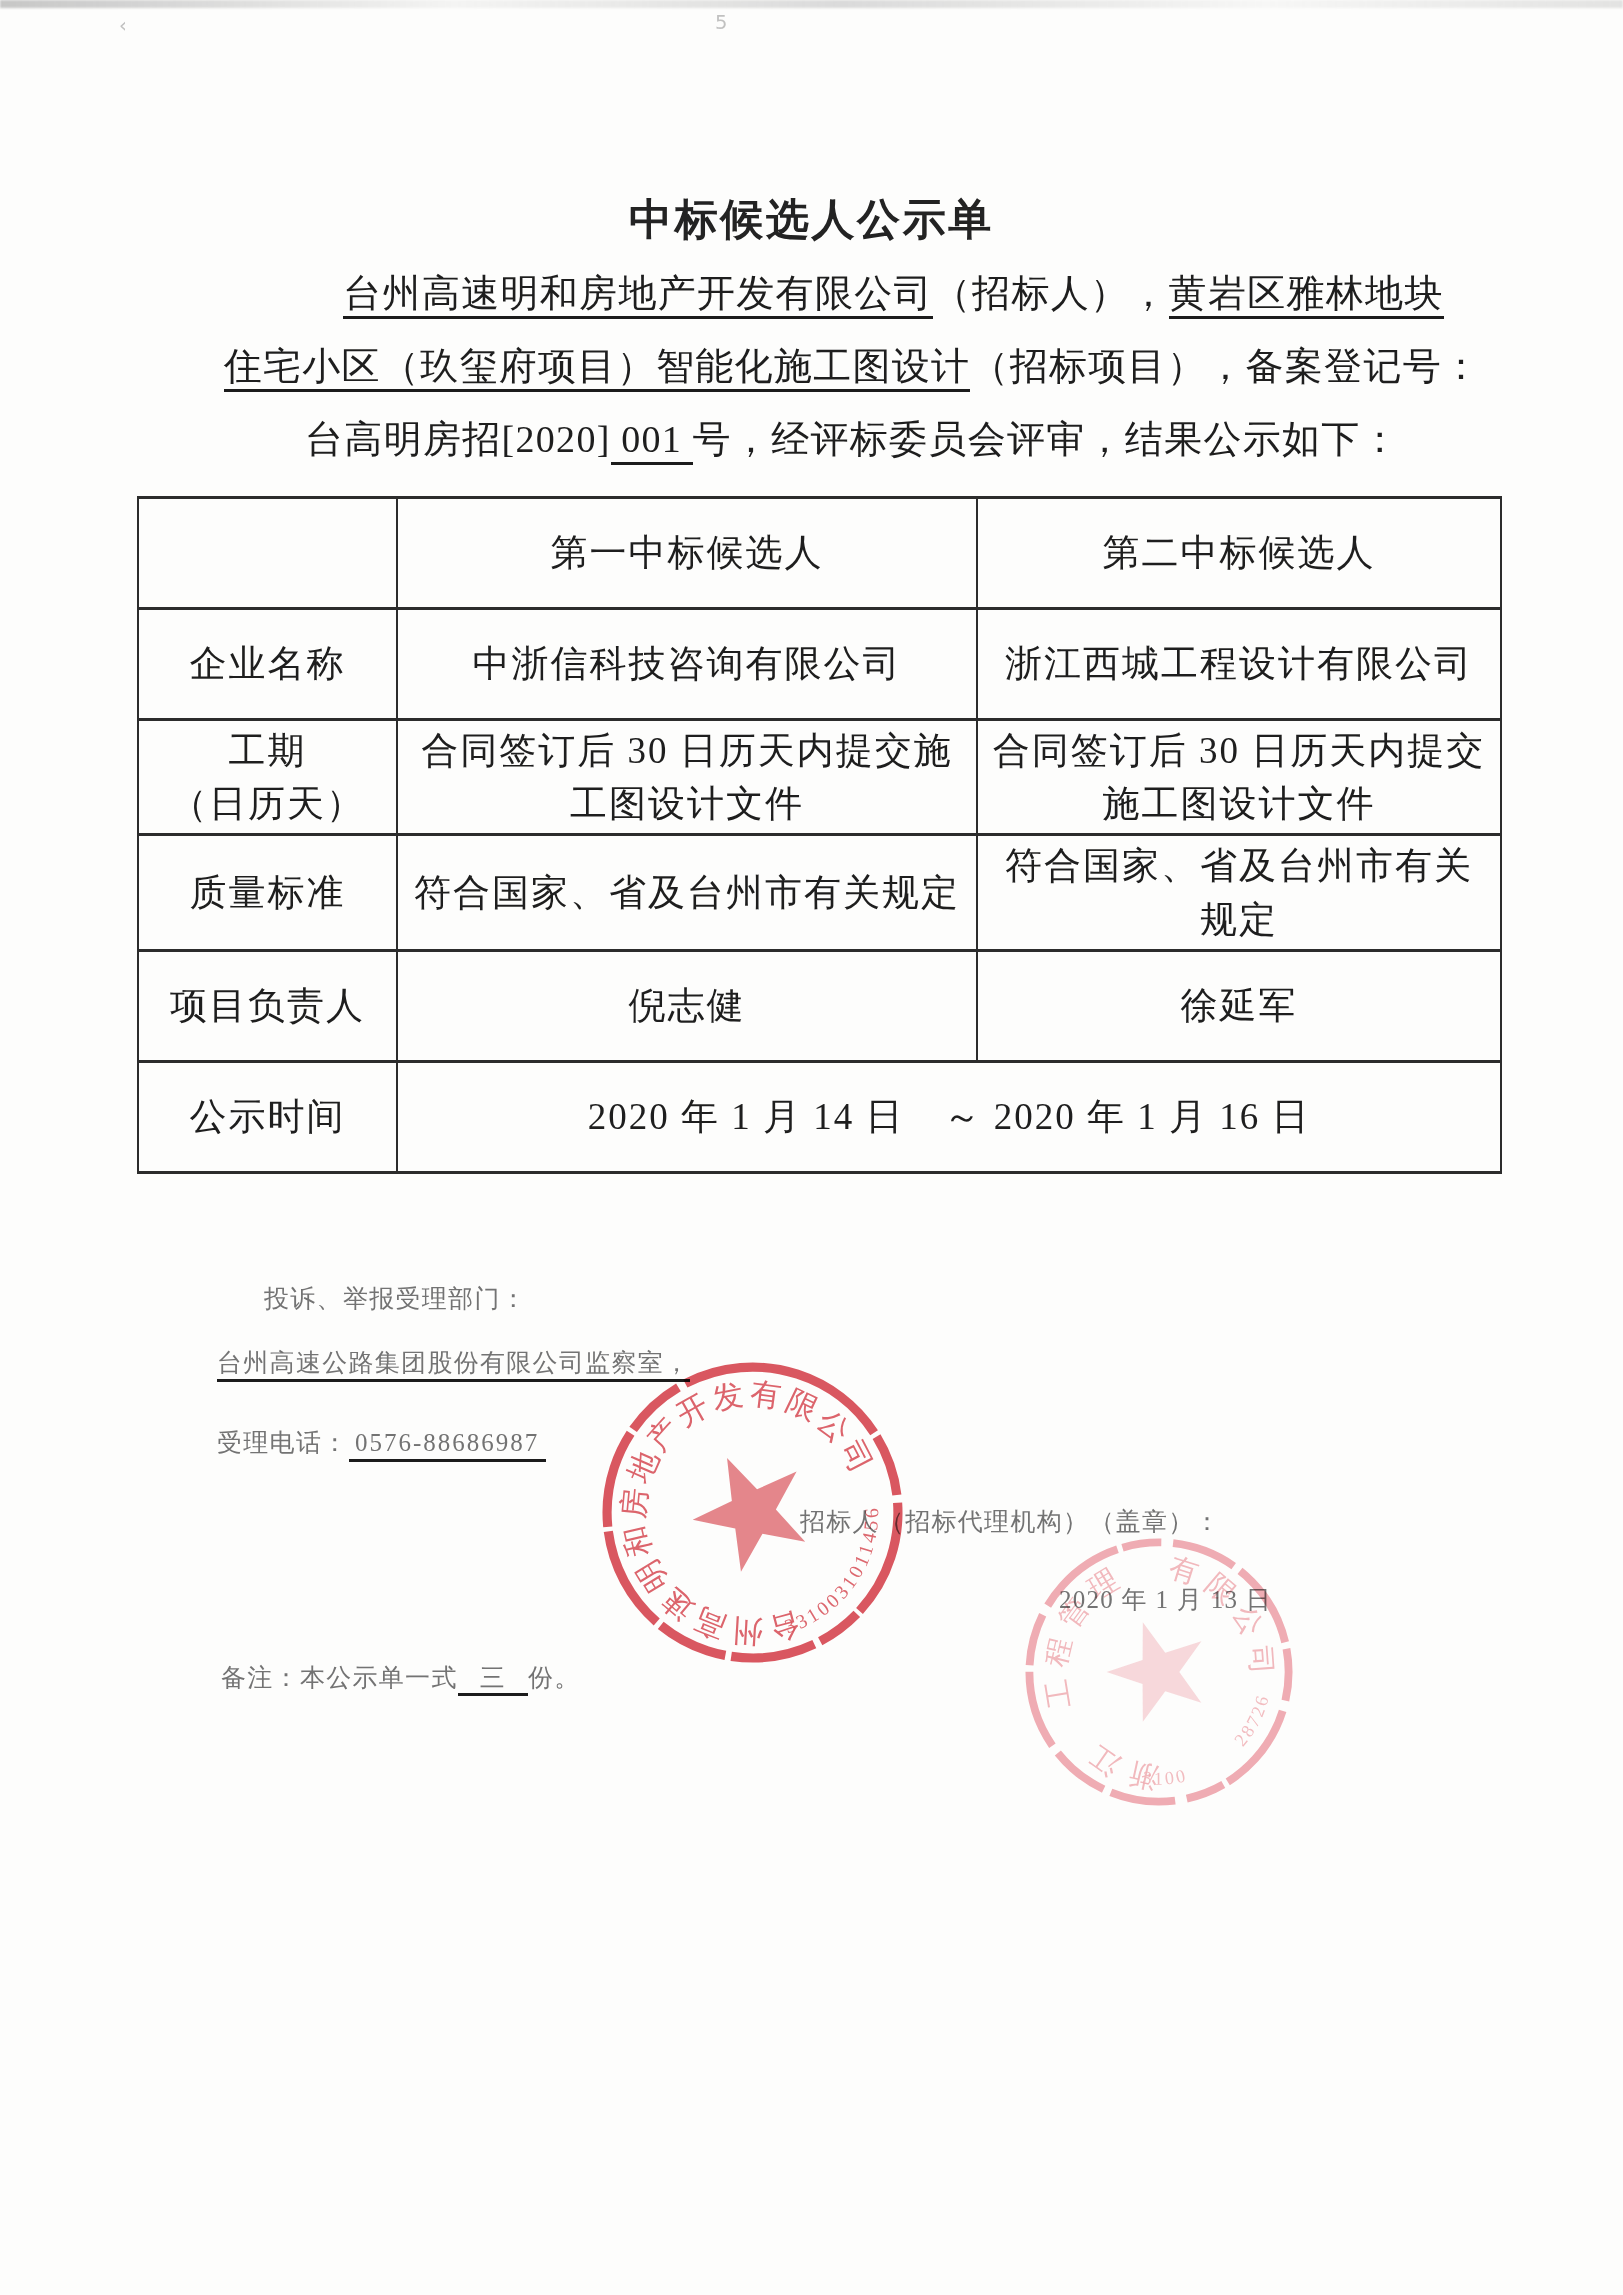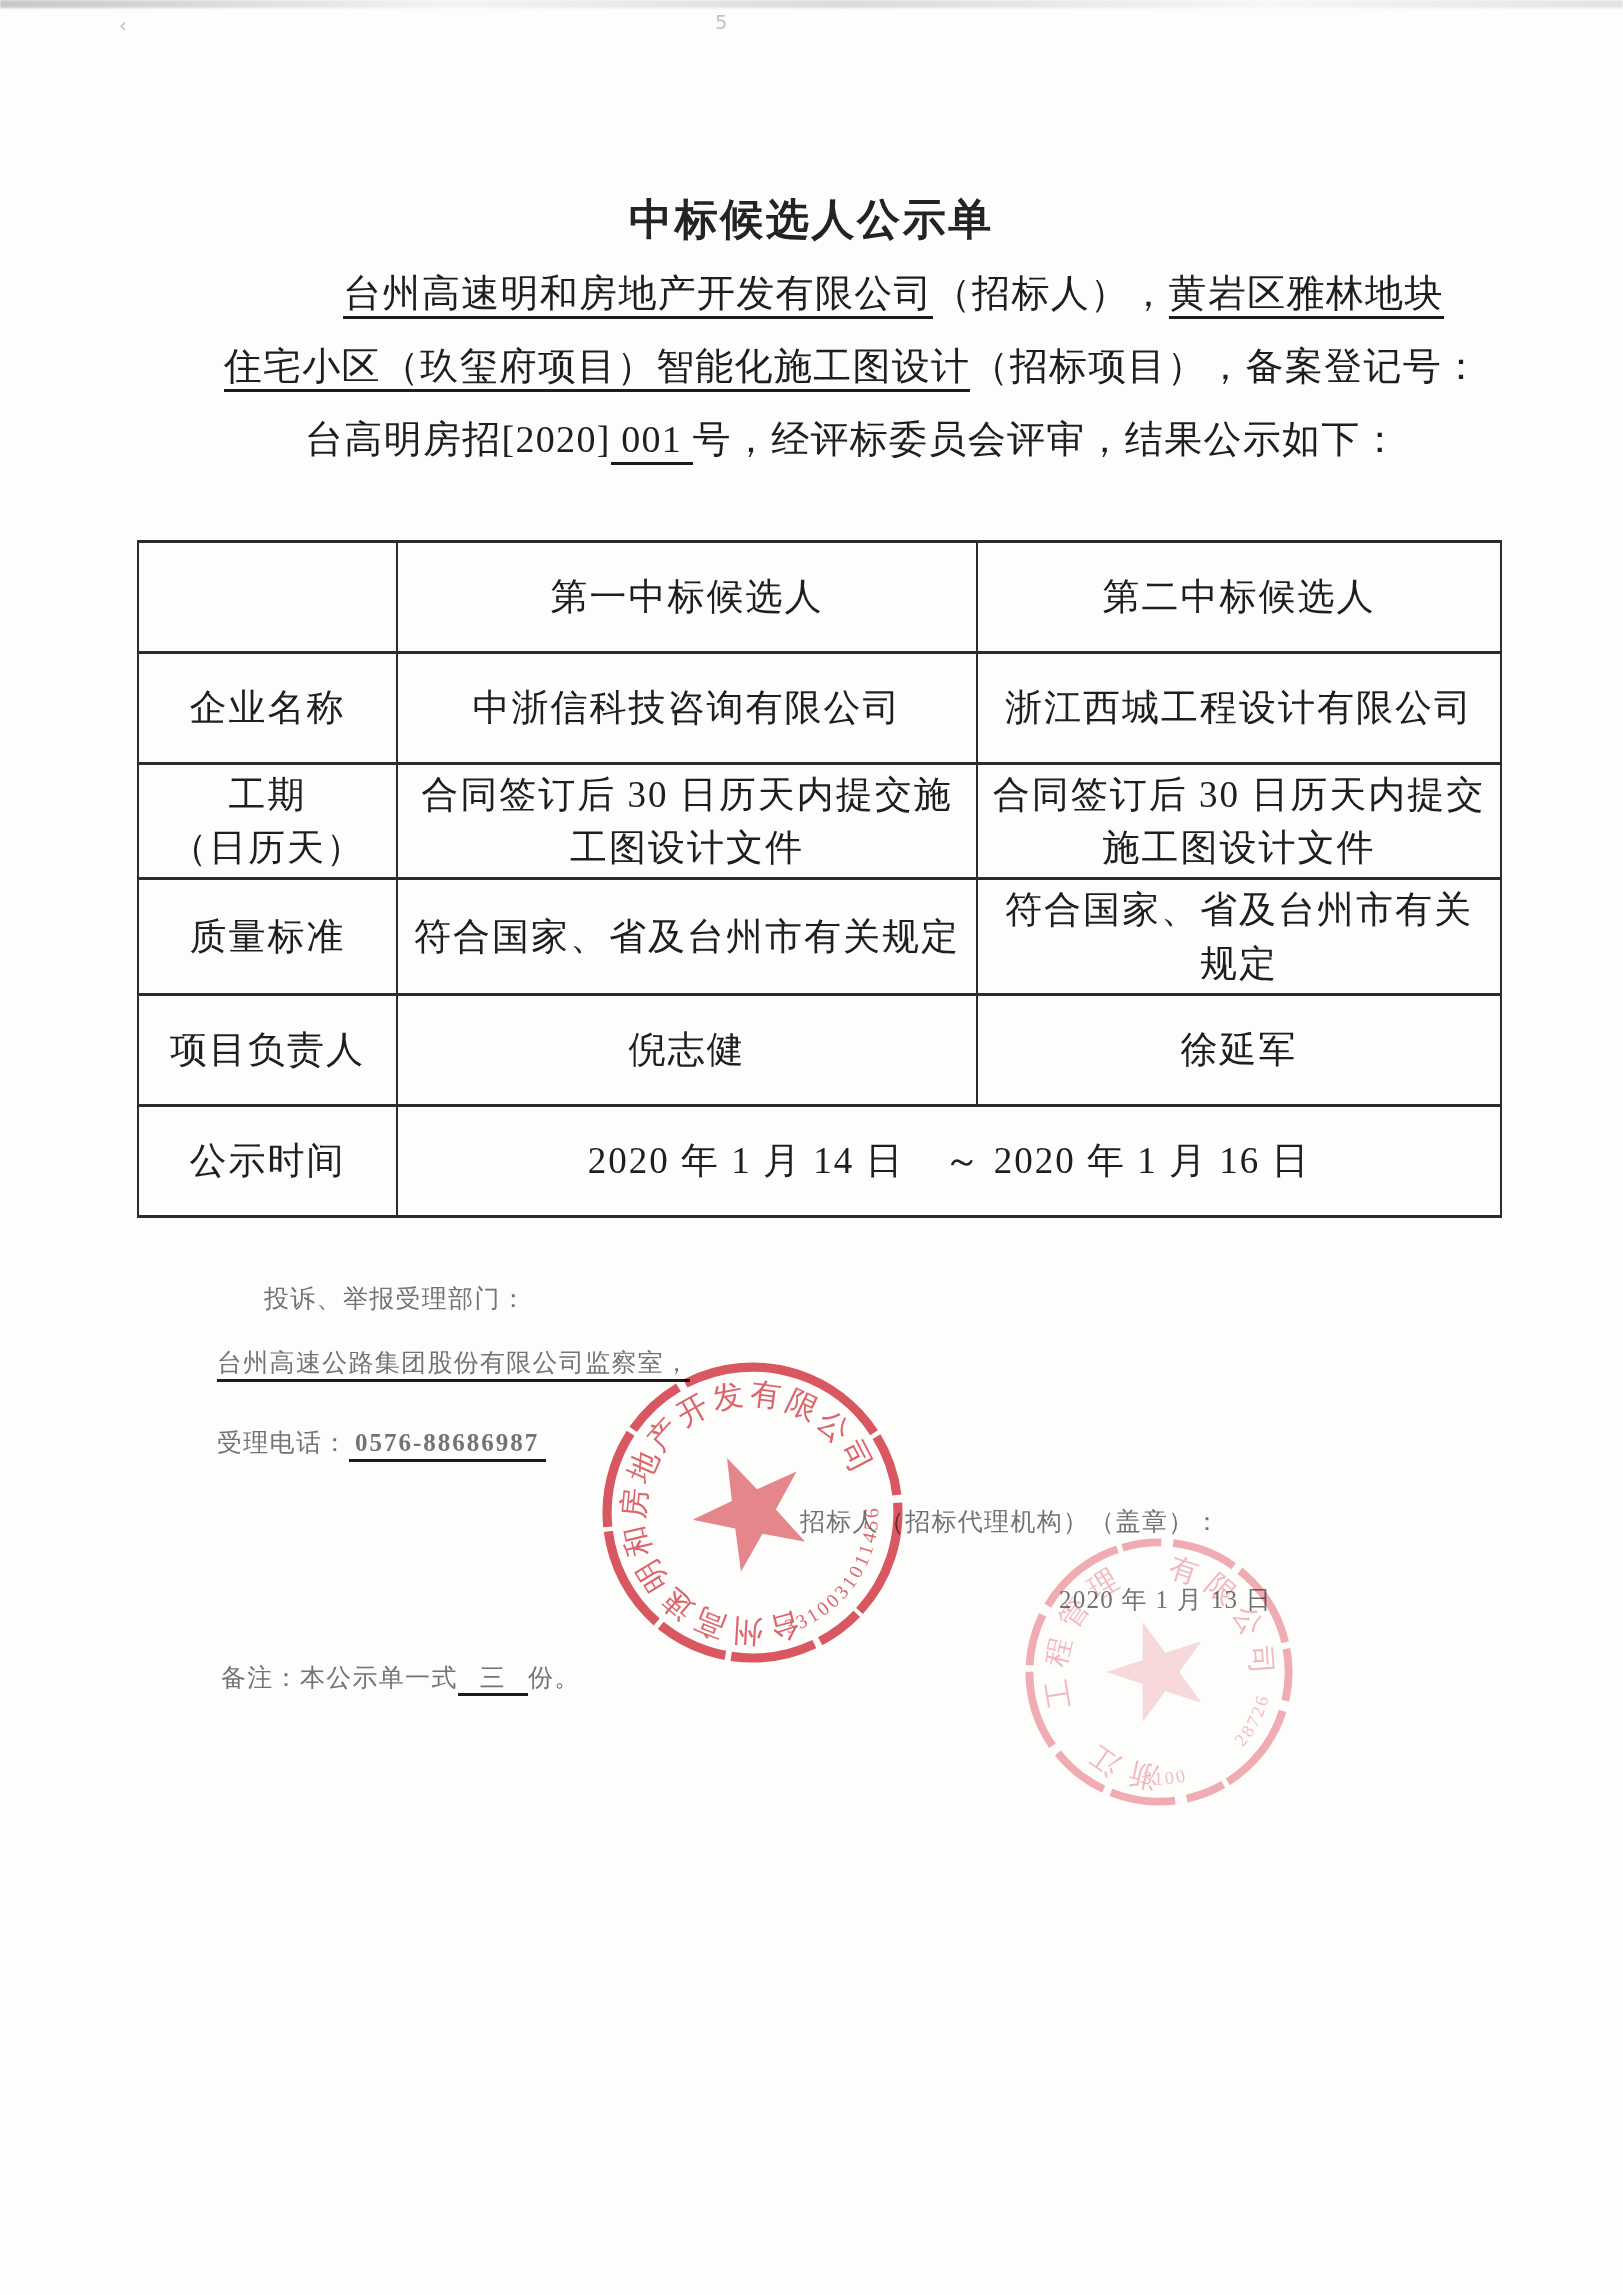--- a/index.html
+++ b/index.html
@@ -28,39 +28,39 @@
 
   .intro { position:absolute; left:211px; top:261px; width:1283px; font-size:38px; letter-spacing:1.3px; color:#1e1e1e; }
   .intro p { height:73px; line-height:65px; white-space:nowrap;text-align:center; }
   .intro .indent { text-indent:82px; }
   .u { border-bottom:3.9px solid #1c1c1c; padding-bottom:2px; }
   .u-num { border-bottom:3.9px solid #1c1c1c; padding:0 10.5px 2px 10.5px; }
 
   table.bid-table {
     position:absolute; left:137px; top:496px;
     width:1363px; border-collapse:collapse; table-layout:fixed;
-    font-size:37px; color:#1e1e1e; letter-spacing:2px;margin-top:44px;
+    font-size:37px; color:#1e1e1e; letter-spacing:2px;
   }
   table.bid-table td {
     border-top:3.3px solid #2c2c2c; border-bottom:3.3px solid #2c2c2c;
     border-left:2px solid #2c2c2c; border-right:2px solid #2c2c2c;
     text-align:center; vertical-align:middle; height:111px; line-height:1.45;
     padding:2.6px 11.8px;
   }
   col.c1 { width:259px; } col.c2 { width:580px; } col.c3 { width:524px; }
 
   .fline { position:absolute; font-size:25px; letter-spacing:1.3px; color:#737373; white-space:nowrap; }
   .f-complaint { left:264px; top:1282px; }
   .f-dept { left:217px; top:1346px; }
   .f-phone { left:217px; top:1426px; }
   .f-sign { left:800px; top:1505px; }
   .f-date { left:969px; top:1583px; width:393px; text-align:center; }
   .f-note { left:221px; top:1661px; }
   .u-dept { border-bottom:3.9px solid #1c1c1c; padding-bottom:3.3px; }
-  .u-phone { border-bottom:3.9px solid #1c1c1c; padding:0 6.5px 3.3px 6.5px; letter-spacing:2px;font-weight:bold; }
+  .u-phone { border-bottom:3.9px solid #1c1c1c; padding:0 6.5px 3.3px 6.5px; letter-spacing:2px; }
   .u-note { border-bottom:3.9px solid #1c1c1c; padding:0 22px 2px 22px; }
 
   .stamp { position:absolute; mix-blend-mode:multiply; }
   .stamp1 { left:592px; top:1352px; opacity:.95; }
   .stamp2 { left:1015px; top:1528px; opacity:.8; }
   .stamp text { font-family:"Liberation Serif","DejaVu Serif",serif; }
 </style>
 </head>
 <body>
 

